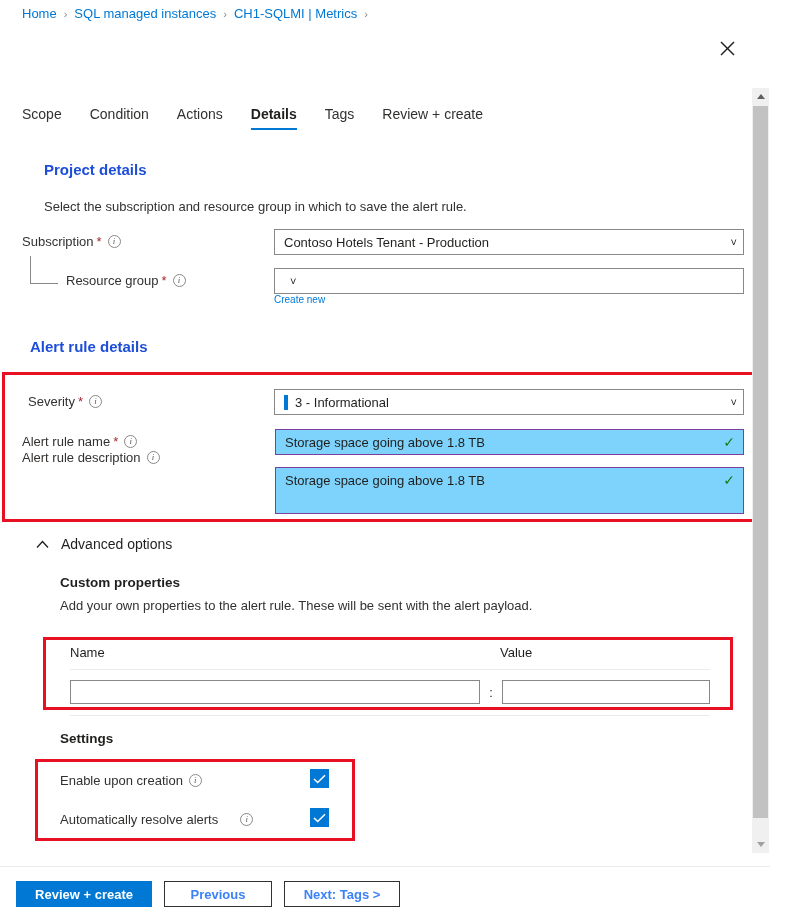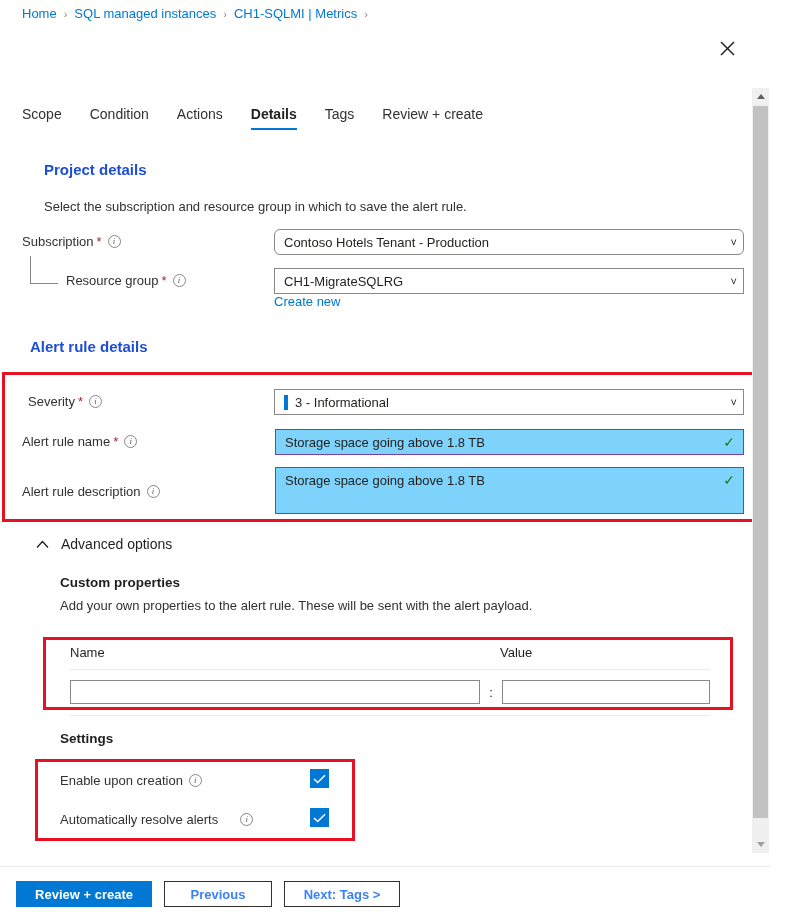--- a/index.html
+++ b/index.html
@@ -74,21 +74,21 @@
   }
 
   .ctrl {
     height: 26px; border: 1px solid #8a8886; background: #fff;
     display: flex; align-items: center; padding: 0 6px 0 9px;
     font-size: 13px; color: #201f1e; cursor: pointer;
   }
   .ctrl .val { flex: 1; overflow: hidden; white-space: nowrap; text-overflow: ellipsis; }
   .chev { color: #201f1e; font-size: 11px; padding-left: 6px; }
 
-  .link { color: #0078d4; font-size: 13px; cursor: pointer; }
+  .link { color: #0078d4; font-size: 10px; cursor: pointer; }
 
   .sev-bar { width: 4px; height: 15px; background: #0078d4; margin-right: 7px; flex: none; }
 
   .textfield {
     border: 1px solid #7b3fa0; background: #7dd3fc; font-size: 13px; color: #201f1e;
     display: flex; align-items: flex-start; padding: 5px 8px 0 9px;
   }
   .textfield .tv { flex: 1; }
   .check-ok { color: #107c10; font-size: 14px; padding-left: 6px; line-height: 1; }
 
@@ -169,34 +169,33 @@
   </div>
 
   <div class="section-head" style="position:absolute; left:22px; top:161px;">Project details</div>
   <div class="section-desc" style="position:absolute; left:22px; top:199px;">Select the subscription and resource group in which to save the alert rule.</div>
 
   <div class="field-label" style="position:absolute; left:22px; top:234px;">
     <span>Subscription</span>
     <span class="req">*</span>
     <span class="info-icon">i</span>
   </div>
-  <div class="ctrl" style="position:absolute; left:274px; top:229px; width:470px;border-radius:6px;">
+  <div class="ctrl" style="position:absolute; left:274px; top:229px; width:470px;">
     <span class="val">Contoso Hotels Tenant - Production</span>
     <span class="chev">˅</span>
   </div>
 
   <div class="elbow" style="left:30px; top:256px; width:28px; height:28px;"></div>
 
   <div class="field-label" style="position:absolute; left:66px; top:273px;">
     <span>Resource group</span>
     <span class="req">*</span>
     <span class="info-icon">i</span>
   </div>
   <div class="ctrl" style="position:absolute; left:274px; top:268px; width:470px;">
-    <span class="val">CH1-MigrateSQLRG</span>
     <span class="chev">˅</span>
   </div>
   <div class="link" style="position:absolute; left:274px; top:294px;">Create new</div>
 
   <div class="section-head" style="position:absolute; left:22px; top:338px;margin-left:8px;">Alert rule details</div>
 
   <div class="field-label" style="position:absolute; left:28px; top:394px;">
     <span>Severity</span>
     <span class="req">*</span>
     <span class="info-icon">i</span>
@@ -210,21 +209,21 @@
   <div class="field-label" style="position:absolute; left:22px; top:434px;">
     <span>Alert rule name</span>
     <span class="req">*</span>
     <span class="info-icon">i</span>
   </div>
   <div class="textfield" style="position:absolute; left:275px; top:429px; width:469px; height:26px; align-items:center; padding-top:0;">
     <span class="tv">Storage space going above 1.8 TB</span>
     <span class="check-ok">✓</span>
   </div>
 
-  <div class="field-label" style="position:absolute; left:22px; top:484px;align-items:center;">
+  <div class="field-label" style="position:absolute; left:22px; top:450px;align-items:center;">
     <span>Alert rule description</span>
     <span class="info-icon">i</span>
   </div>
   <div class="textfield" style="position:absolute; left:275px; top:467px; width:469px; height:47px;">
     <span class="tv">Storage space going above 1.8 TB</span>
     <span class="check-ok">✓</span>
   </div>
 
   <div class="adv-head" style="position:absolute; left:36px; top:536px;">
     <span>

